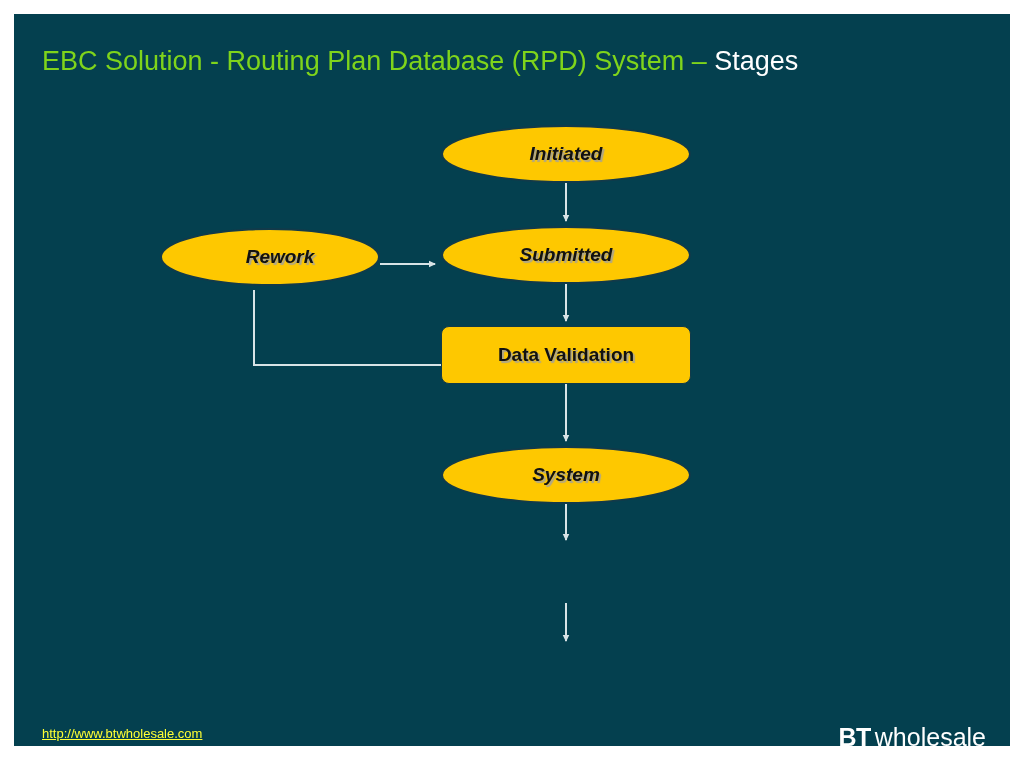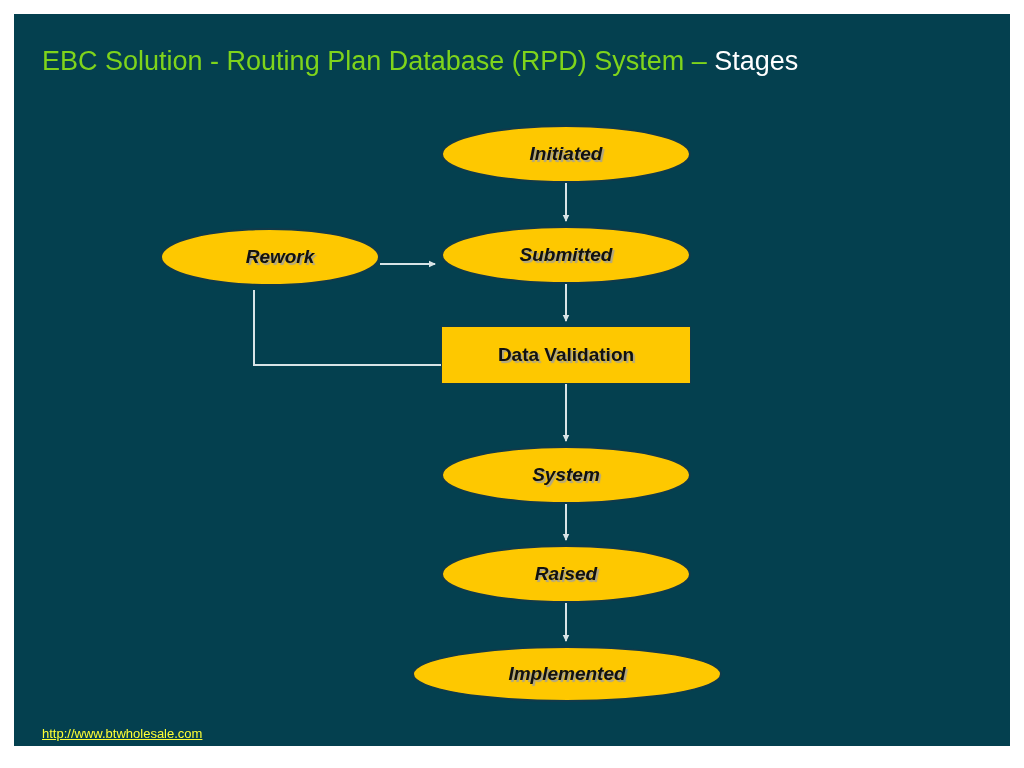--- a/index.html
+++ b/index.html
@@ -59,21 +59,21 @@
     background: #FEC800;
     box-sizing: border-box;
     color: #000000;
   }
   .node.ellipse {
     border-radius: 50%;
     border: 2px solid #123A4A;
     justify-content: center;
   }
   .node.rect {
-    border-radius: 0;
+    border-radius: 8px;
     border: 1px solid #123A4A;
   }
   .node-label {
     font-weight: bold;
     font-size: 19px;
     color: #111111;
     text-shadow: 2px 2px 1px rgba(160,160,160,0.85);
     white-space: nowrap;
     user-select: none;
   }
@@ -175,28 +175,25 @@
       </div>
 
       <div class="node rect" id="node-data-validation">
         <span class="node-label">Data Validation</span>
       </div>
 
       <div class="node ellipse" id="node-agreed">
         <span class="node-label">System</span>
       </div>
 
-      <div class="node ellipse" id="node-raised">
-        <span class="node-label">Raised</span>
-      </div>
 
-      <div class="node ellipse" id="node-implemented">
-        <span class="node-label">Implemented</span>
-      </div>
 
     </div>
 
     <a id="footer-url" href="#">http://www.btwholesale.com</a>
     <div id="footer-page-number">12</div>
 
+    <div id="bt-logo">
+      <span class="bt-mark">BT</span><span class="bt-word">wholesale</span>
+    </div>
 
   </div>
 </div>
 
 </body></html>

